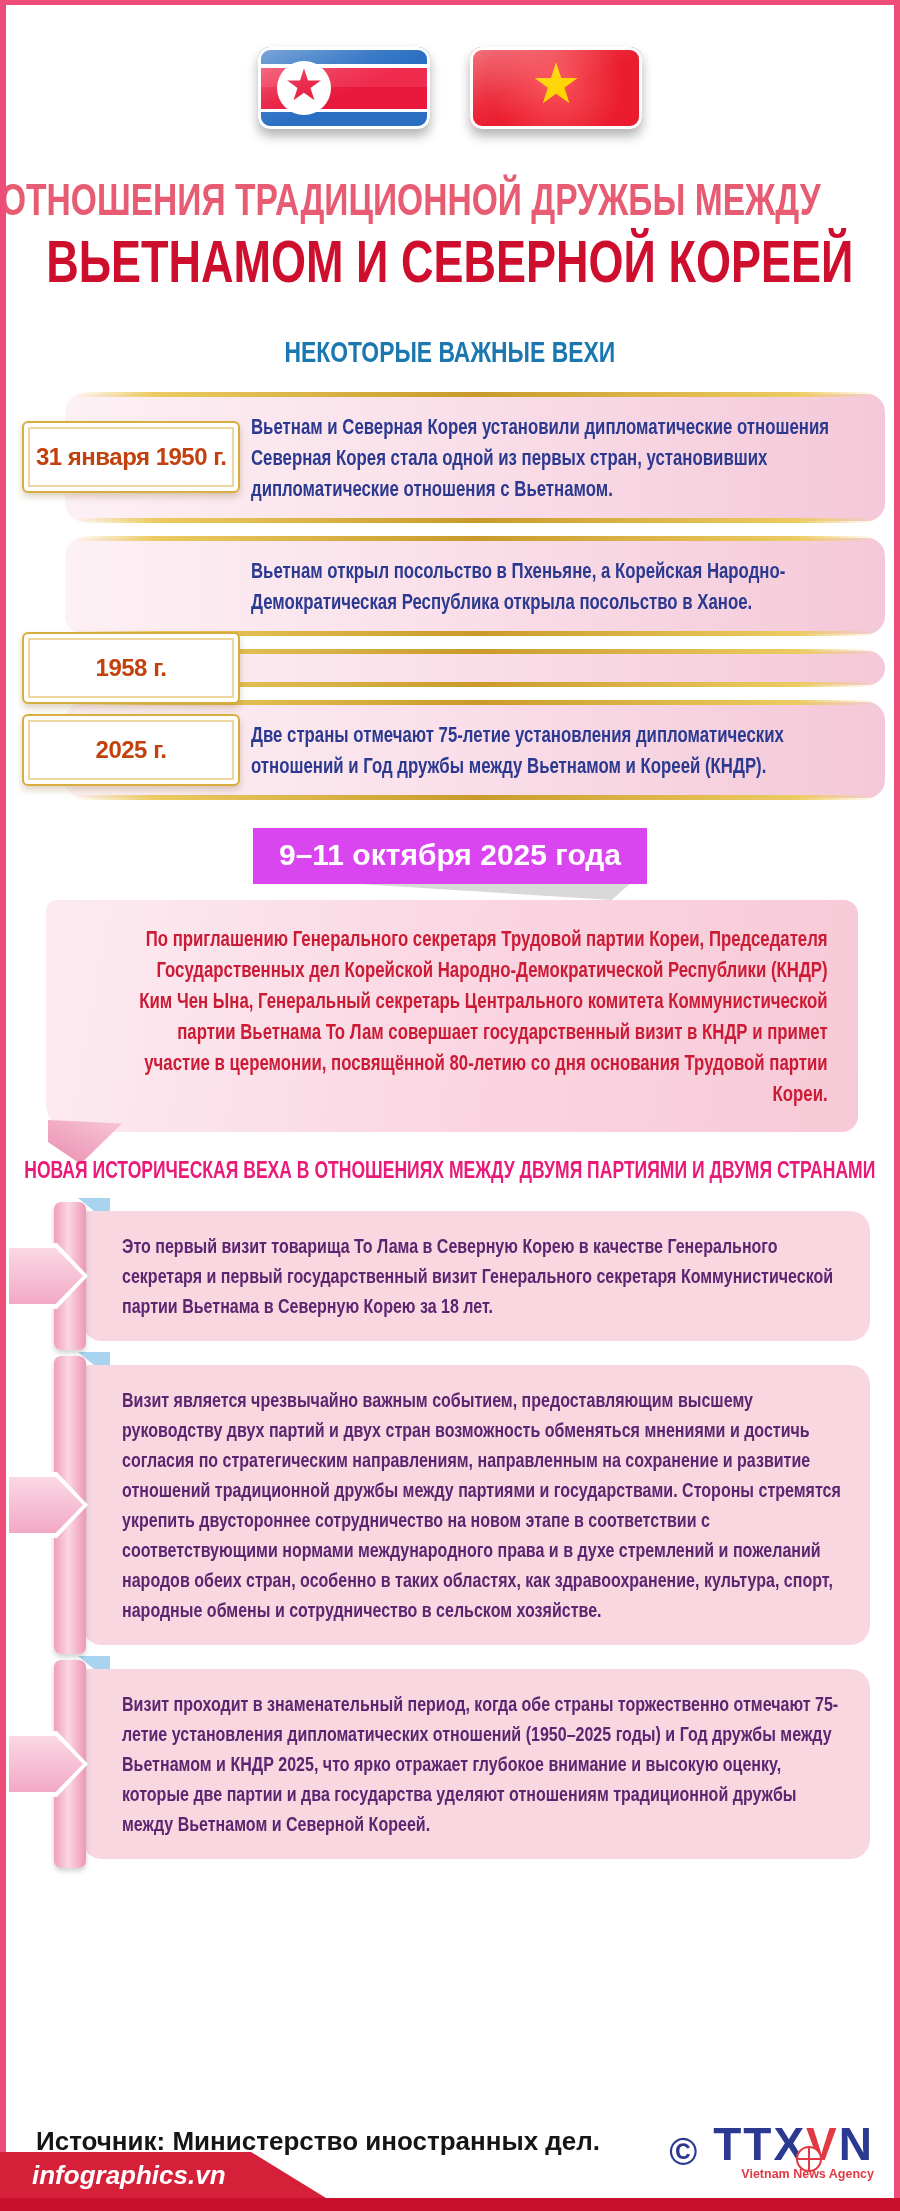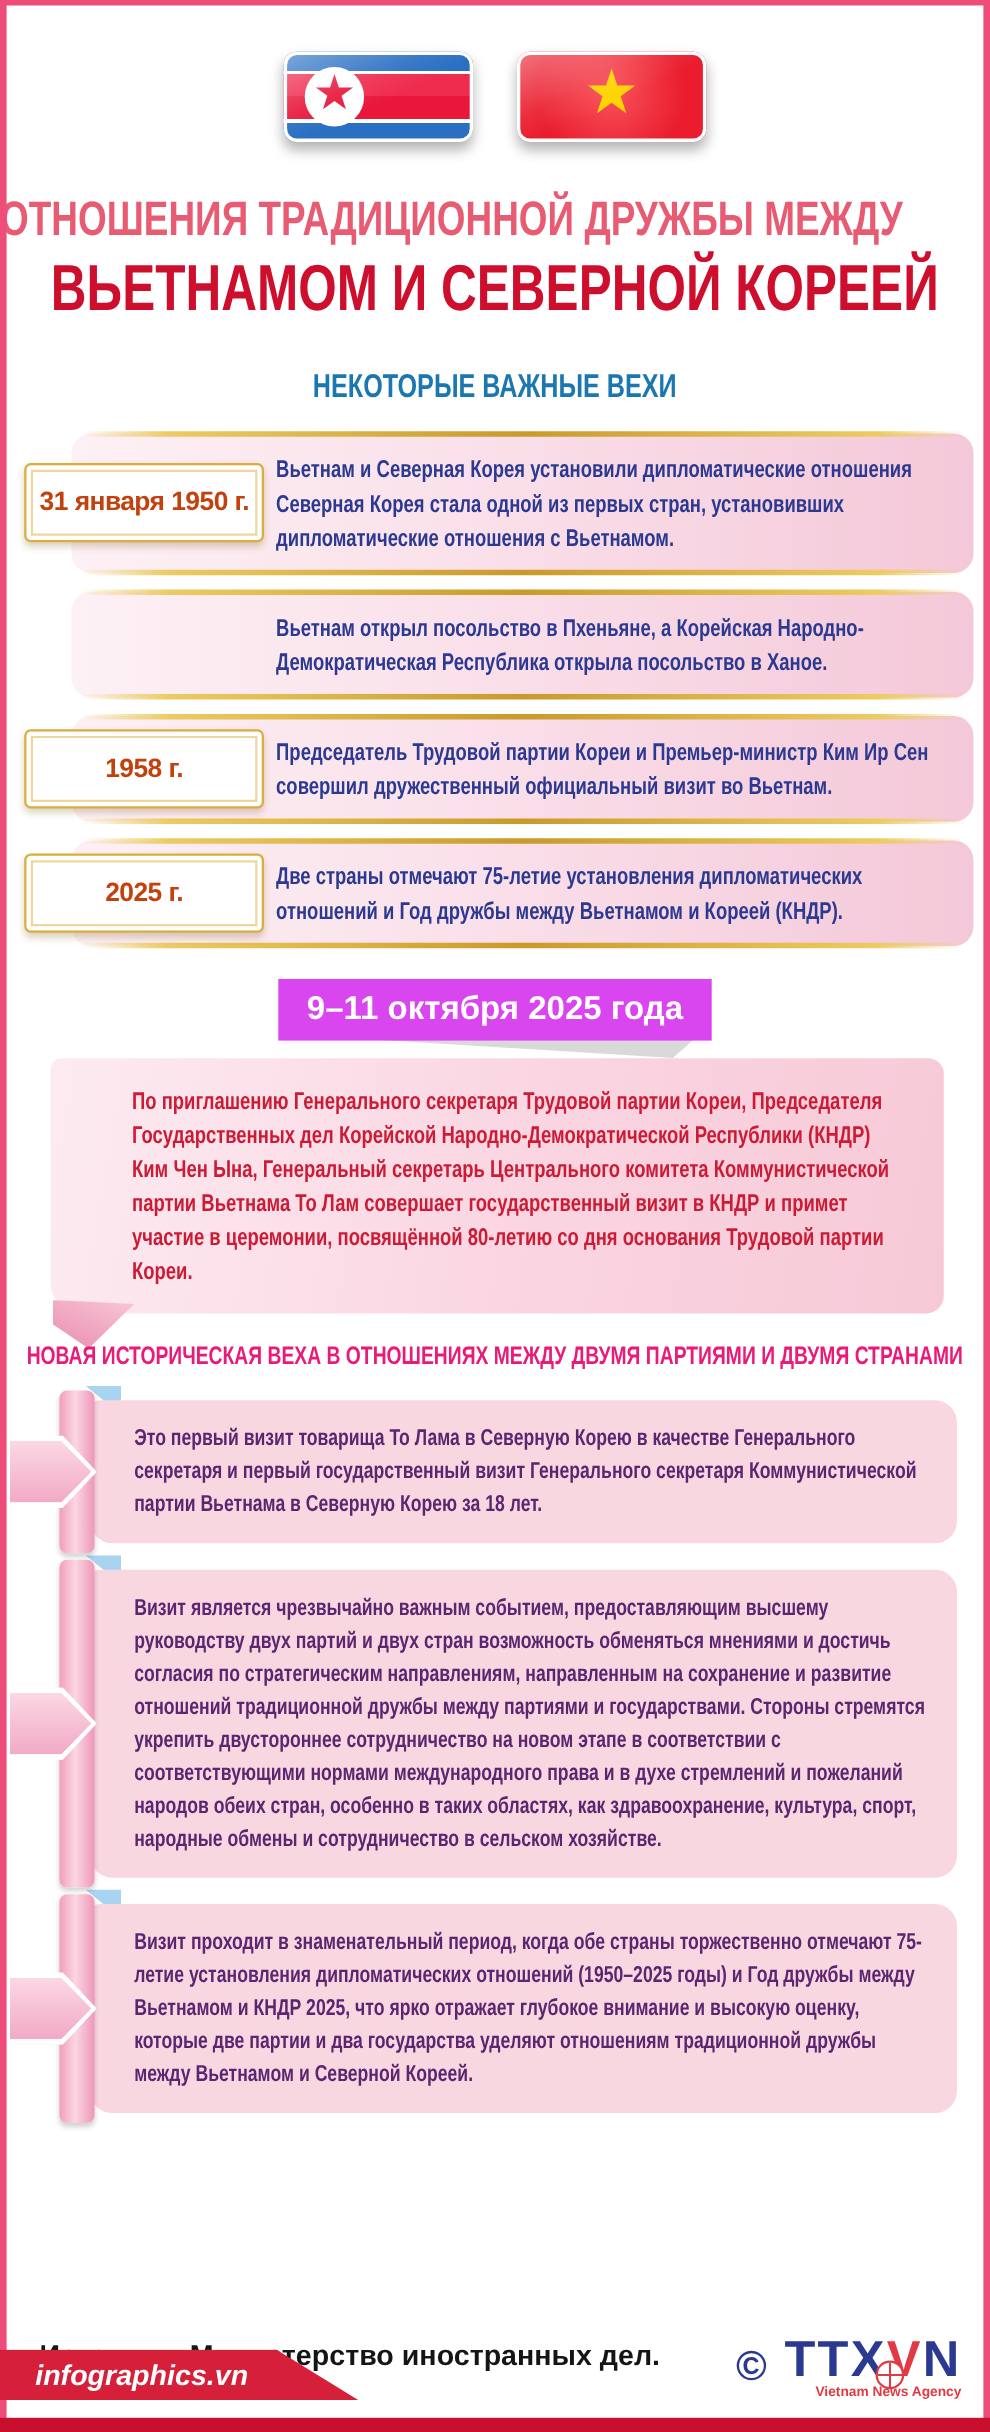--- a/index.html
+++ b/index.html
@@ -57,21 +57,21 @@
   .banner { position:relative; z-index:1; display:inline-block; background:#d946ef; color:#fff;
             font-weight:bold; font-size:30px; padding:10px 26px 12px; }
 
   
   .ribbon { position:relative; margin:16px 42px 0 46px; padding:23px 30px;
             background:linear-gradient(100deg,#fdebf1 0%, #fad5e1 55%, #f7c9d7 100%);
             border-radius:10px 14px 16px 28px; }
   .ribbon::after { content:""; position:absolute; left:2px; bottom:-32px; width:74px; height:44px;
             background:linear-gradient(205deg,#f7c1d3 10%, #eb96b5 85%);
             clip-path:polygon(0 0, 100% 8%, 44% 100%, 0 50%); }
-  .ribbon-text { color:#cc1b35; font-weight:bold; font-size:22px; line-height:31px; text-align:left;margin-left:44px; }
+  .ribbon-text { color:#cc1b35; font-weight:bold; font-size:22px; line-height:31px; text-align:right;margin-left:44px; }
 
   
   .section-header { margin-top:22px; text-align:center; color:#e91a78; font-weight:bold; font-size:23px; line-height:33px; }
 
   
   .points { margin-top:24px; }
   .point { position:relative; margin:0 30px 24px 82px; }
   .point-tri { position:absolute; left:-4px; top:-13px; width:0; height:0; z-index:0;
                border-left:32px solid transparent; border-top:26px solid #a9d4ef; }
   .point-strip { position:absolute; left:-28px; top:-9px; bottom:-9px; width:32px; border-radius:7px; z-index:2;
@@ -82,21 +82,21 @@
   .point-text { color:#5b2570; font-weight:bold; font-size:21px; line-height:30px; }
   .bullet { position:absolute; left:-78px; top:50%; transform:translateY(-50%); width:84px; height:66px; z-index:3;
             background:#fff; clip-path:polygon(0 0, 63% 0, 100% 50%, 63% 100%, 0 100%);
             filter:drop-shadow(0 4px 3px rgba(0,0,0,.30)); }
   .bullet-inner { position:absolute; left:5px; top:5px; width:74px; height:56px;
             background:linear-gradient(180deg,#fbd8e4 0%, #f2a9c6 100%);
             clip-path:polygon(0 0, 63% 0, 100% 50%, 63% 100%, 0 100%); }
 
   
   .source { position:absolute; left:36px; top:2126px; color:#151515; font-weight:bold; font-size:26px; z-index:20; }
-  .brand-ribbon { position:absolute; left:0; bottom:29px; width:326px; height:46px; background:#d62039; z-index:55;
+  .brand-ribbon { position:absolute; left:0; bottom:13px; width:326px; height:46px; background:#d62039; z-index:55;
                   clip-path:polygon(0 0, 77% 0, 100% 100%, 0 100%); }
   .brand-text { color:#fff; font-style:italic; font-weight:bold; font-size:26px; line-height:46px; padding-left:32px; }
   .agency { position:absolute; right:26px; bottom:30px; display:flex; align-items:center; gap:16px; z-index:20; }
   .copy { color:#2b3a90; font-size:38px; font-weight:bold; line-height:1; }
   .agency-logo { position:relative; text-align:right; }
   .agency-letters { font-weight:bold; font-size:46px; letter-spacing:2px; line-height:0.9; color:#2b3a90; }
   .agency-letters .red { color:#e23a44; }
   .globe-icon { position:absolute; right:52px; top:22px; width:22px; height:22px; border-radius:50%;
                 background:#fff; border:2px solid #e23a44;
                 background-image:linear-gradient(90deg, transparent 45%, #e23a44 45% 55%, transparent 55%),
@@ -138,23 +138,20 @@
         <span class="cond">Вьетнам и Северная Корея установили дипломатические отношения Северная Корея стала одной из первых стран, установивших дипломатические отношения с Вьетнамом.</span>
       </div>
   </div>
   <div class="tl-entry">
     <div class="tl-text">
         <span class="cond">Вьетнам открыл посольство в Пхеньяне, а Корейская Народно-Демократическая Республика открыла посольство в Ханое.</span>
       </div>
   </div>
   <div class="tl-entry">
     <div class="tl-date">1958 г.</div>
-    <div class="tl-text">
-        <span class="cond">Председатель Трудовой партии Кореи и Премьер-министр Ким Ир Сен совершил дружественный официальный визит во Вьетнам.</span>
-      </div>
   </div>
   <div class="tl-entry">
     <div class="tl-date">2025 г.</div>
     <div class="tl-text">
         <span class="cond">Две страны отмечают 75-летие установления дипломатических отношений и Год дружбы между Вьетнамом и Кореей (КНДР).</span>
       </div>
   </div>
 </div>
 
 <div class="banner-wrap">

